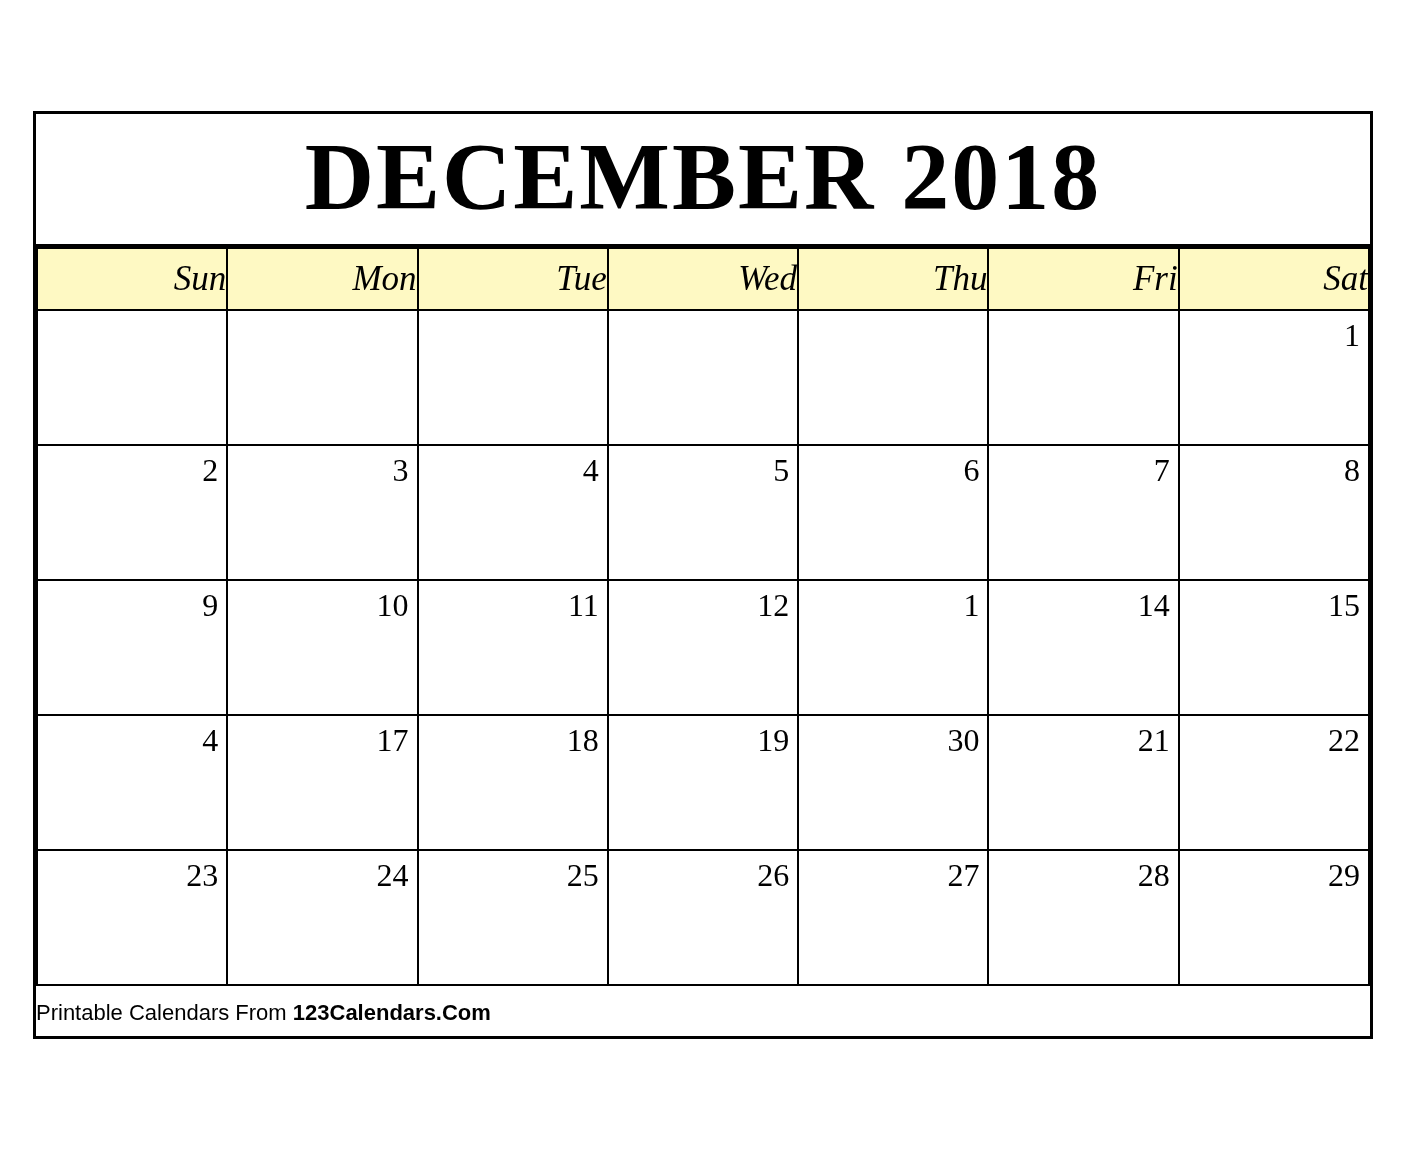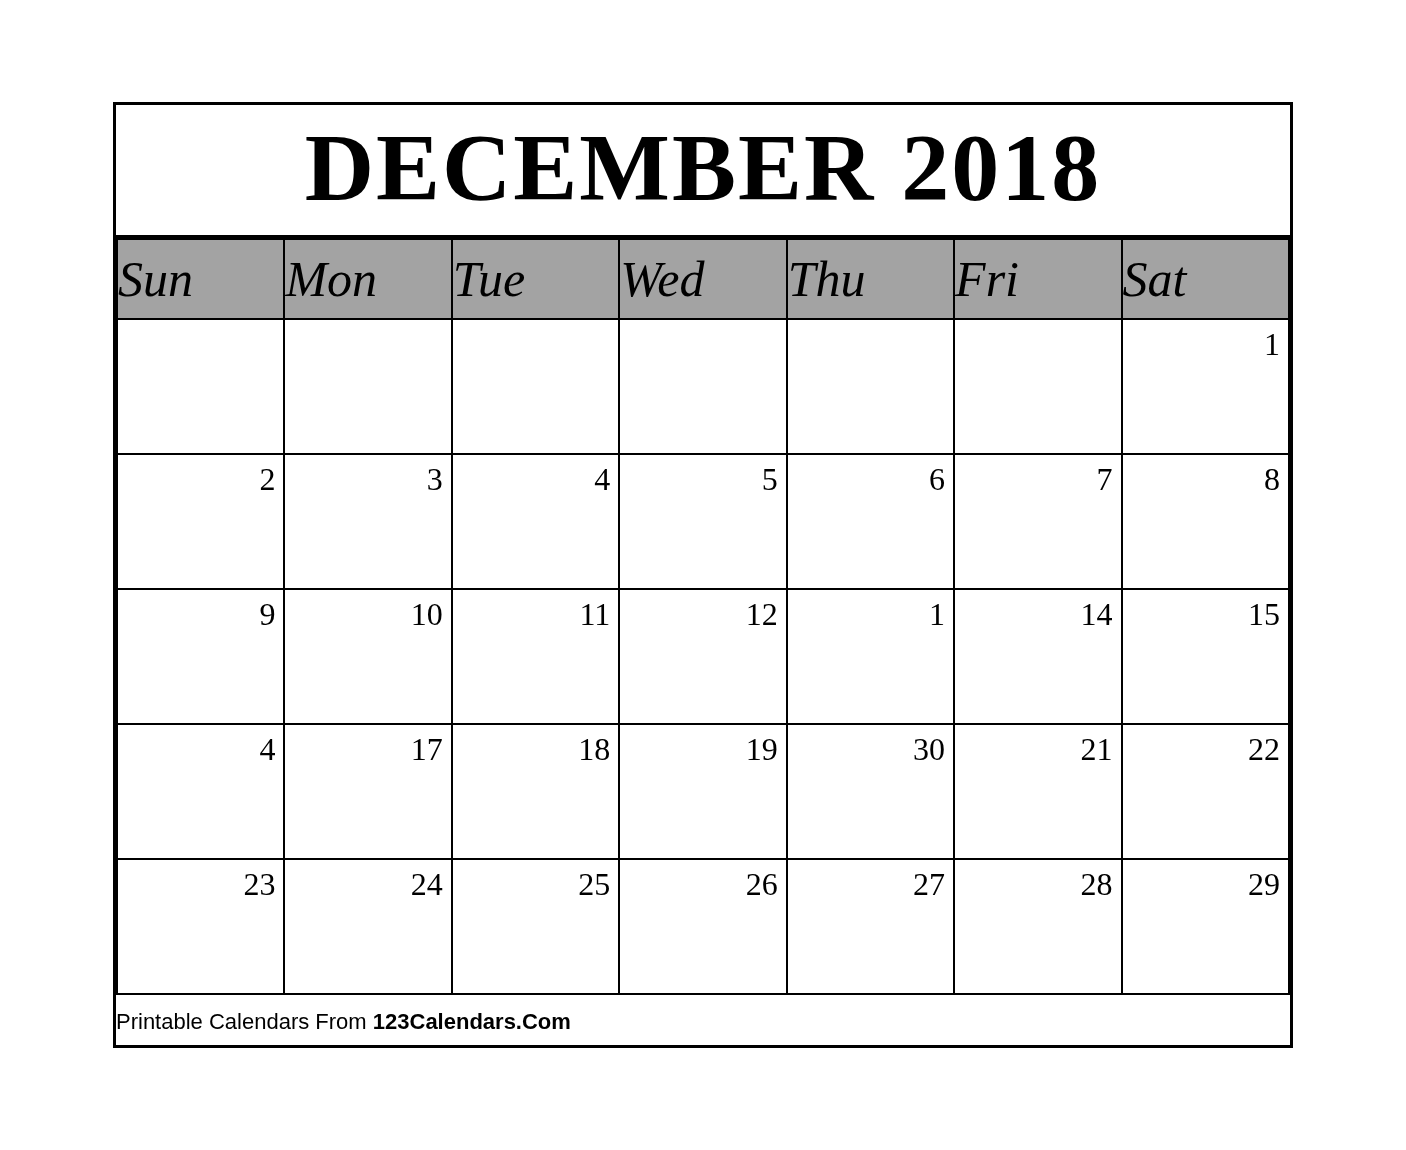--- a/index.html
+++ b/index.html
@@ -11,21 +11,21 @@
     body {
       background: #fff;
       display: flex;
       justify-content: center;
       align-items: center;
       min-height: 100vh;
       font-family: Arial, sans-serif;
     }
 
     .calendar-wrapper {
-      width: 1180px;
+      width: 1340px;
       border: 3px solid #000;
       background: #fff;
     }
 
     .calendar-title {
       text-align: center;
       font-size: 96px;
       font-weight: 900;
       font-family: 'Times New Roman', serif;
       padding: 10px 0 15px 0;
@@ -34,27 +34,27 @@
       letter-spacing: 2px;
     }
 
     .calendar-grid {
       width: 100%;
       border-collapse: collapse;
     }
 
     .calendar-grid th {
       border: 2px solid #000;
-      text-align: left;
-      font-size: 50px;
+      text-align: right;
+      font-size: 35px;
       font-style: italic;
       font-family: 'Times New Roman', serif;
       font-weight: normal;
       padding: 10px 0;
-      background: #a3a3a3;
+      background: #fef9c3;
     }
 
     .calendar-grid td {
       border: 2px solid #000;
       width: calc(100% / 7);
       height: 135px;
       vertical-align: top;
       text-align: right;
       padding: 6px 8px 0 0;
       font-size: 32px;

